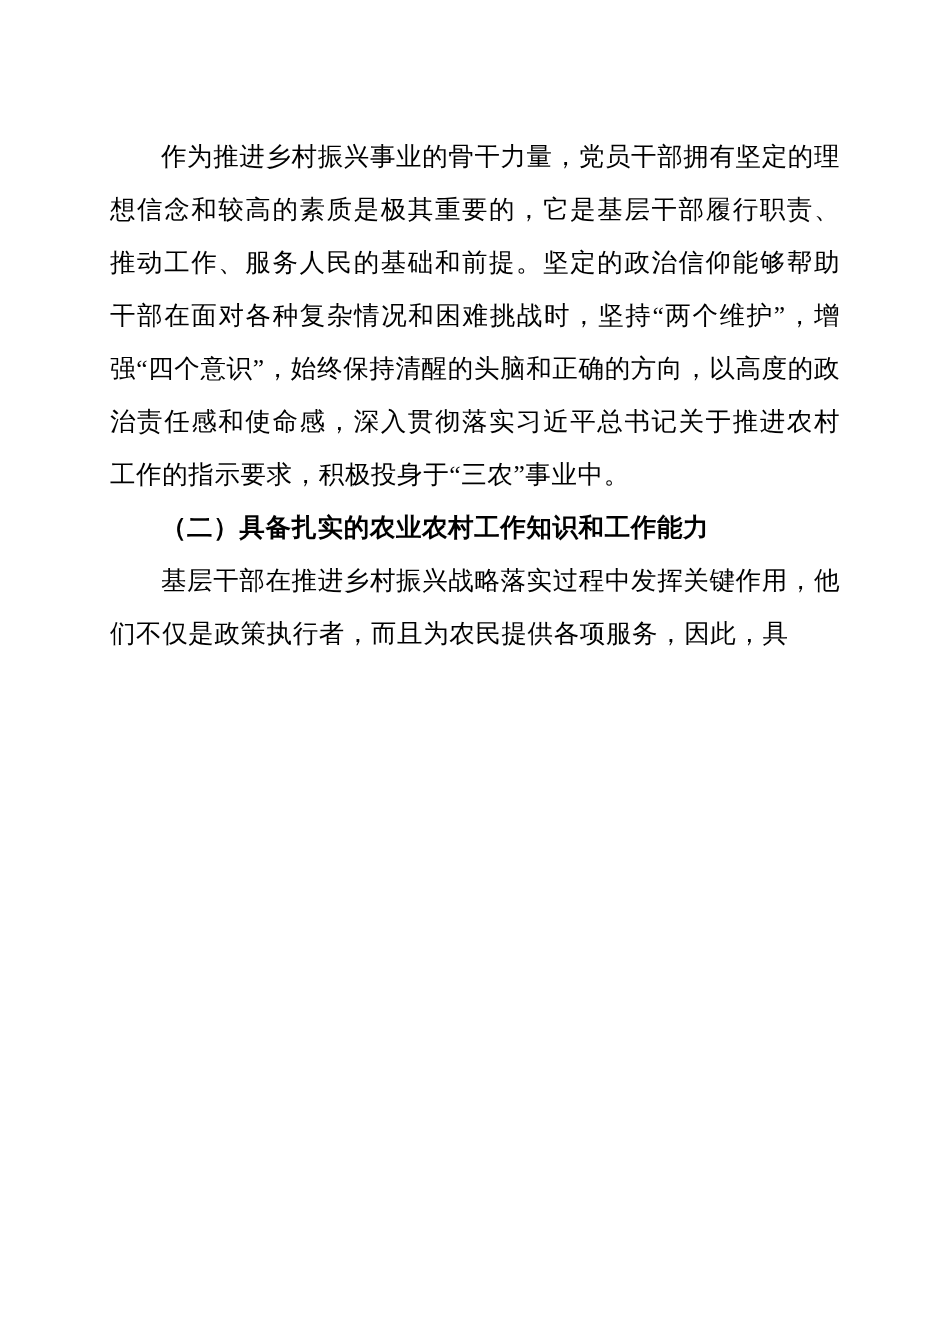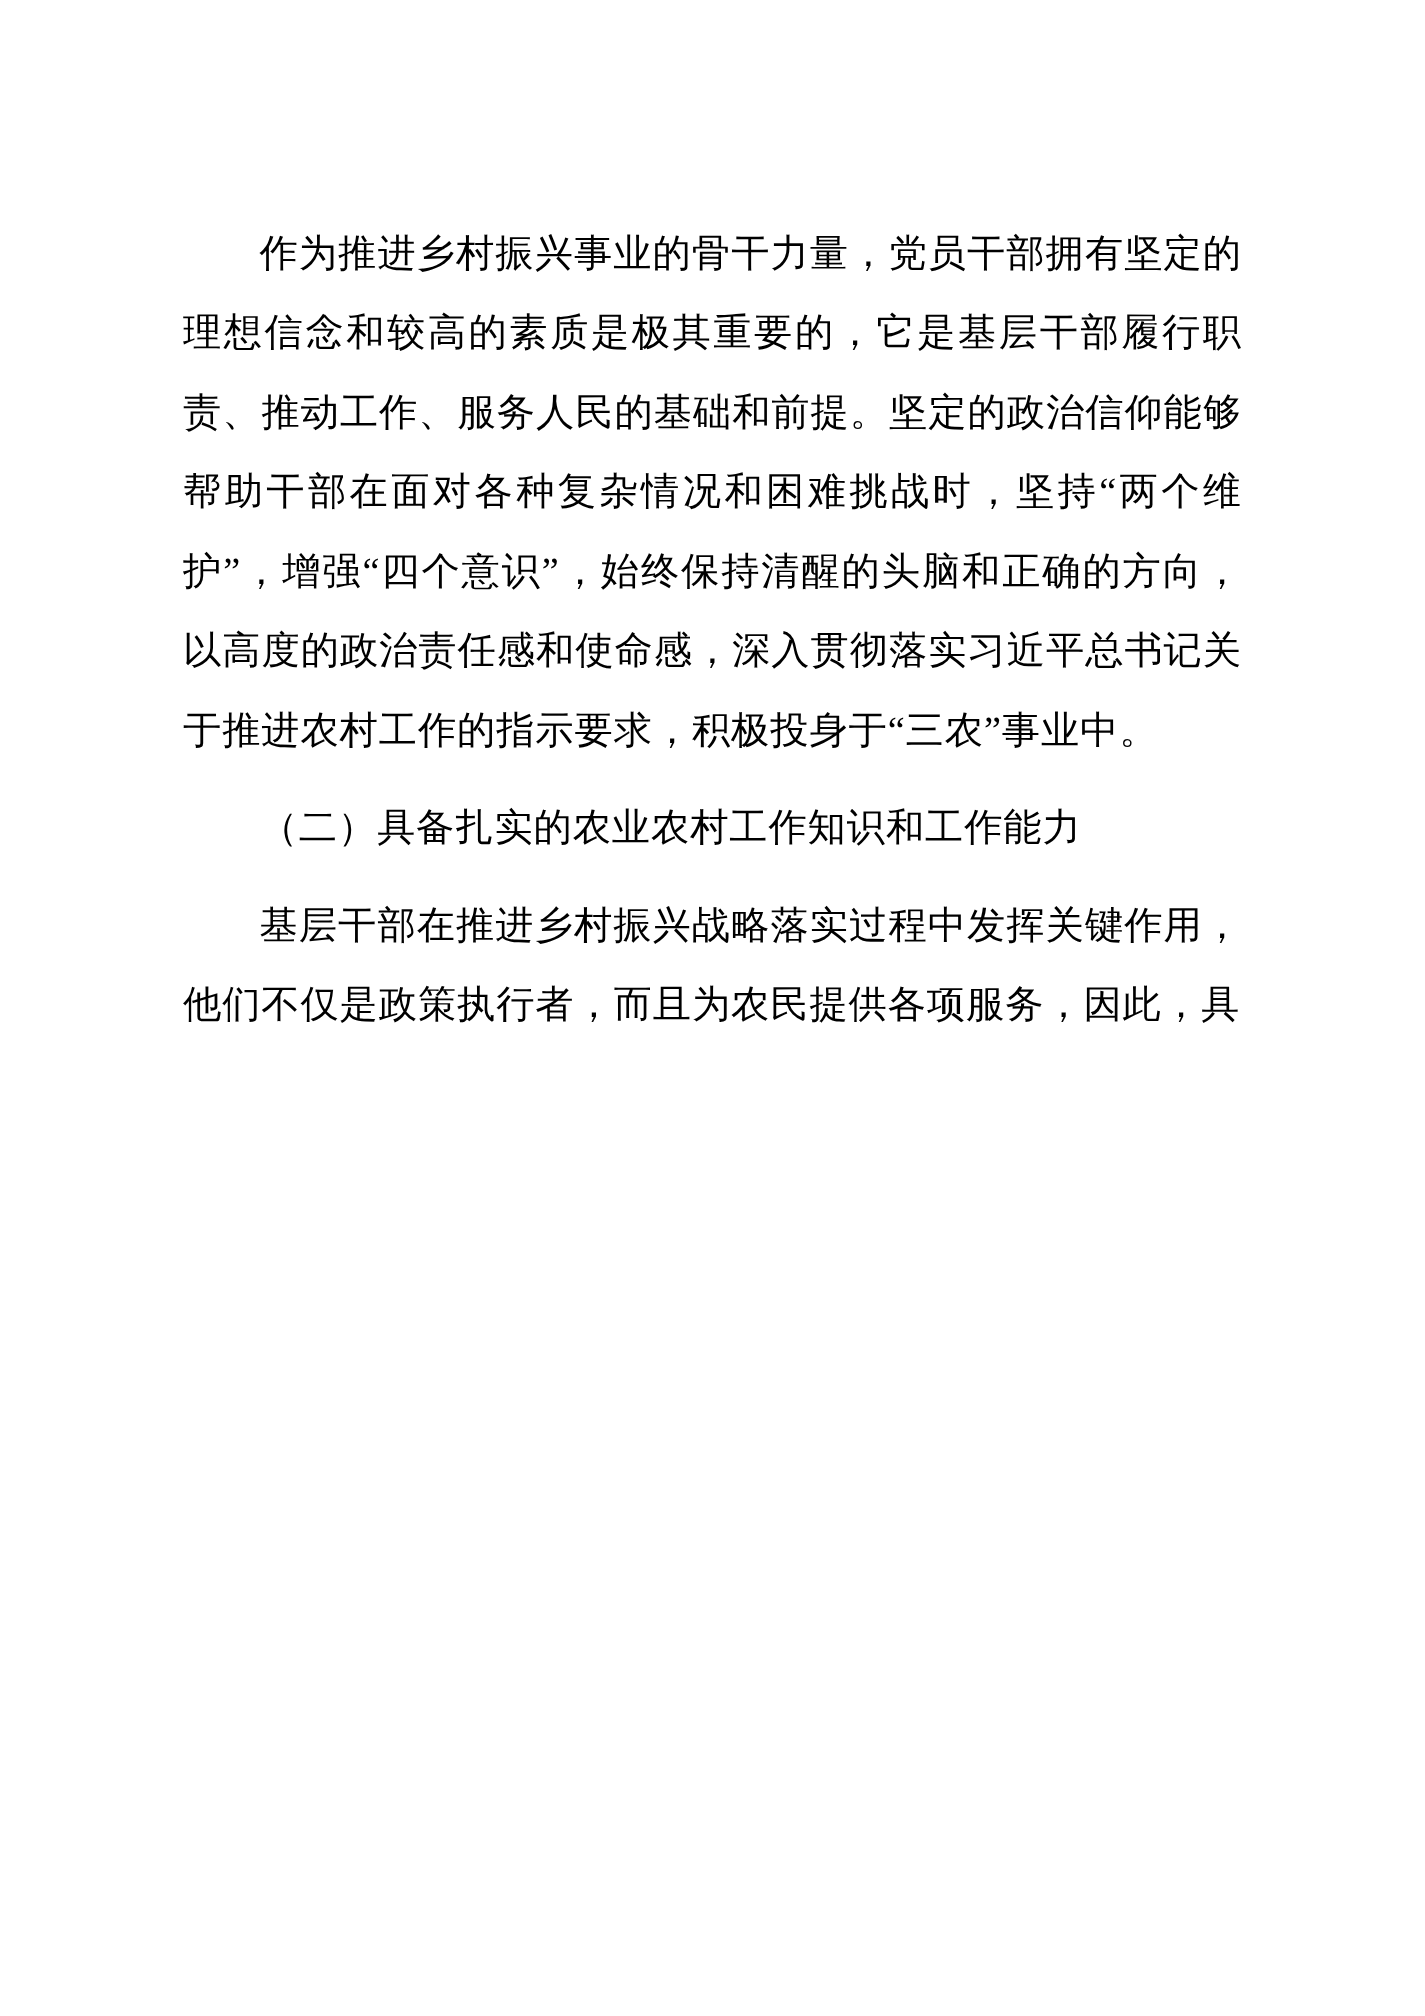--- a/index.html
+++ b/index.html
@@ -19,25 +19,25 @@
   }
   .doc-body {
     font-size: 25.5px;
     line-height: 53px;
     color: #000000;
     letter-spacing: 0.6px;
     text-align: justify;
     text-justify: inter-ideograph;
   }
   .para {
-    margin: 12px;
+    margin: 0;
     text-indent: 2em;
   }
   .para.heading {
-    font-weight: normal;
+    font-weight: bold;
   }
 </style>
 </head>
 <body>
 
 <div class="page">
   <div class="doc-body">
     <p class="para">作为推进乡村振兴事业的骨干力量，党员干部拥有坚定的理想信念和较高的素质是极其重要的，它是基层干部履行职责、推动工作、服务人民的基础和前提。坚定的政治信仰能够帮助干部在面对各种复杂情况和困难挑战时，坚持“两个维护”，增强“四个意识”，始终保持清醒的头脑和正确的方向，以高度的政治责任感和使命感，深入贯彻落实习近平总书记关于推进农村工作的指示要求，积极投身于“三农”事业中。</p>
     <p class="para heading">（二）具备扎实的农业农村工作知识和工作能力</p>
     <p class="para">基层干部在推进乡村振兴战略落实过程中发挥关键作用，他们不仅是政策执行者，而且为农民提供各项服务，因此，具</p>

